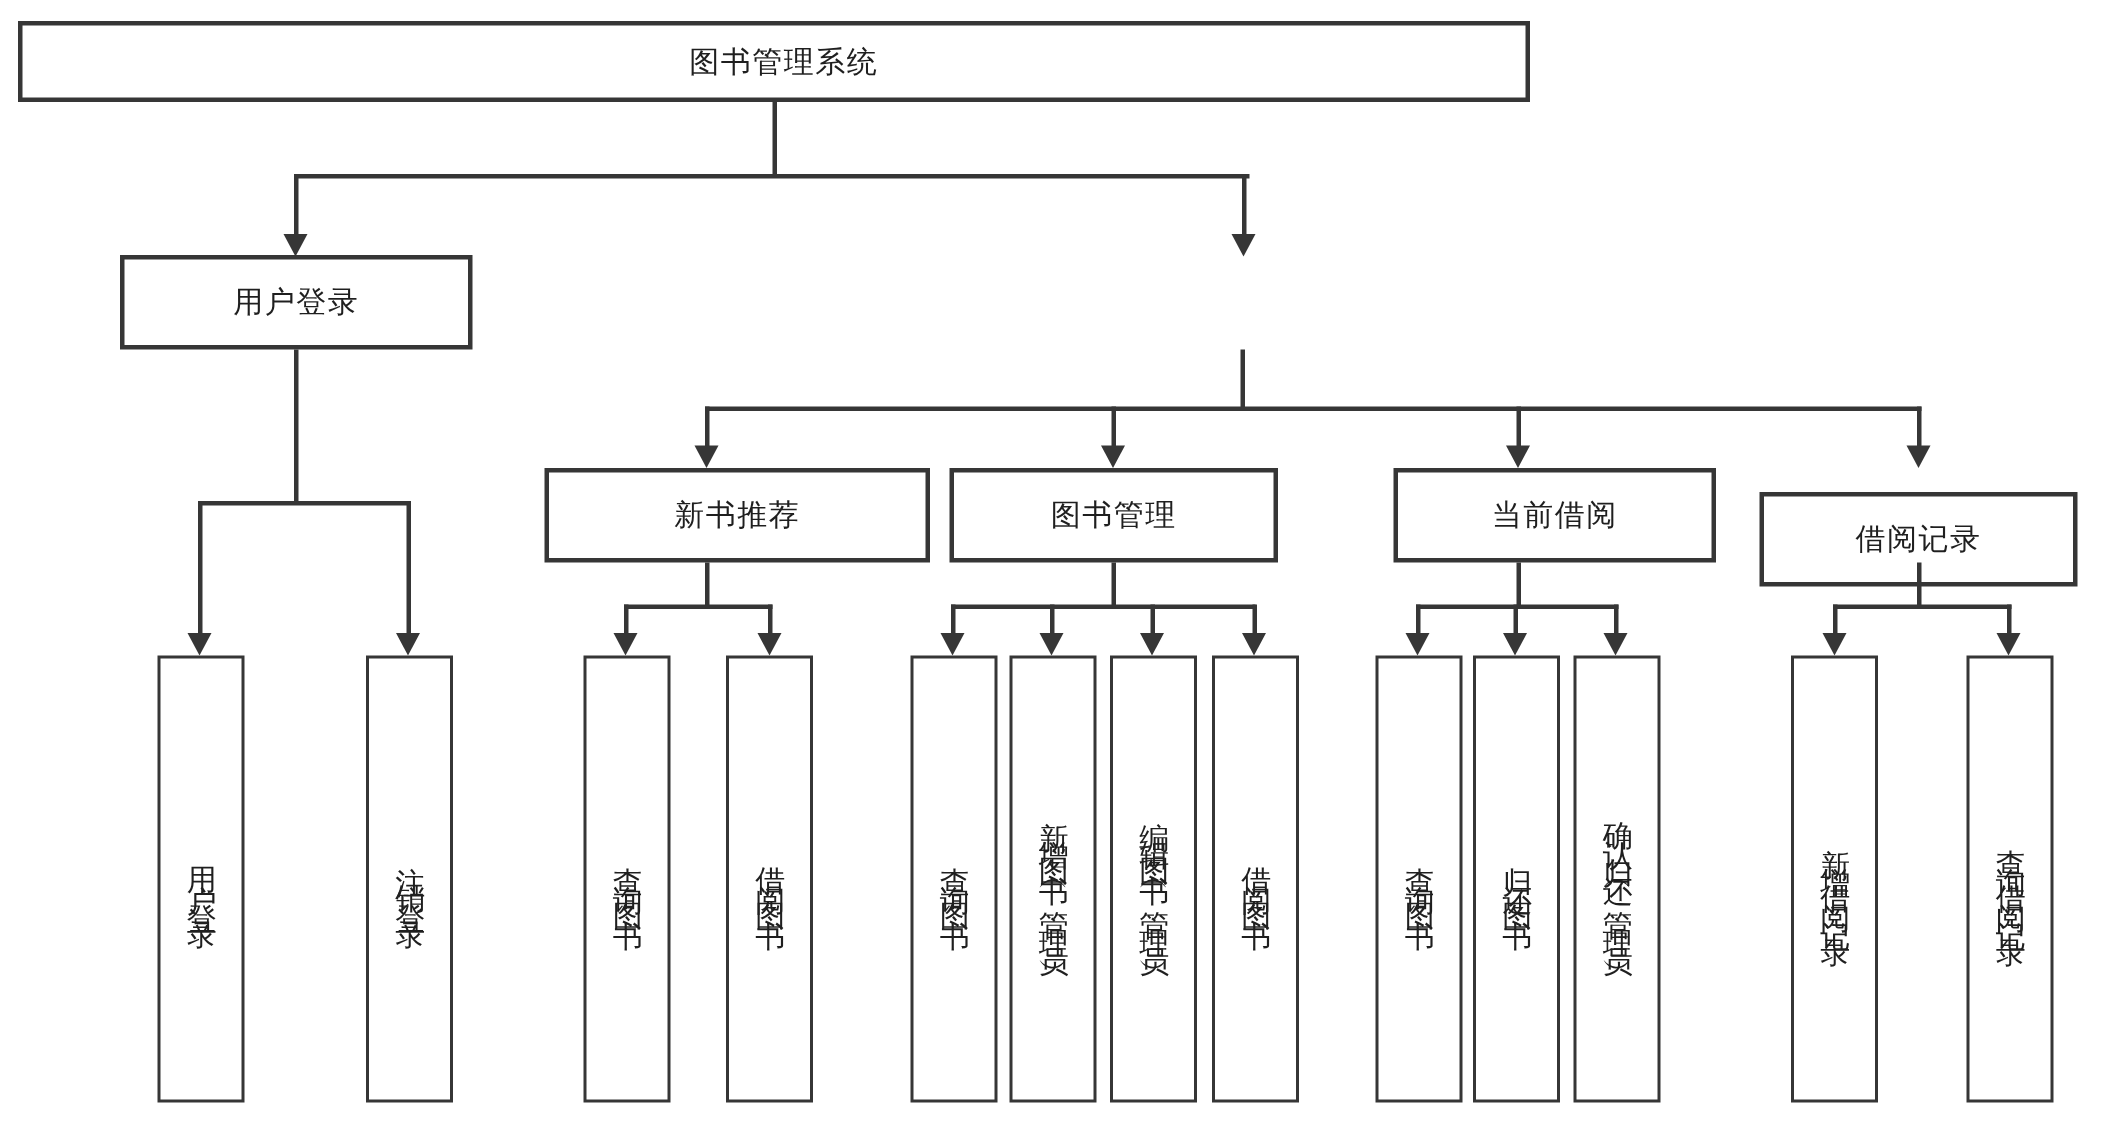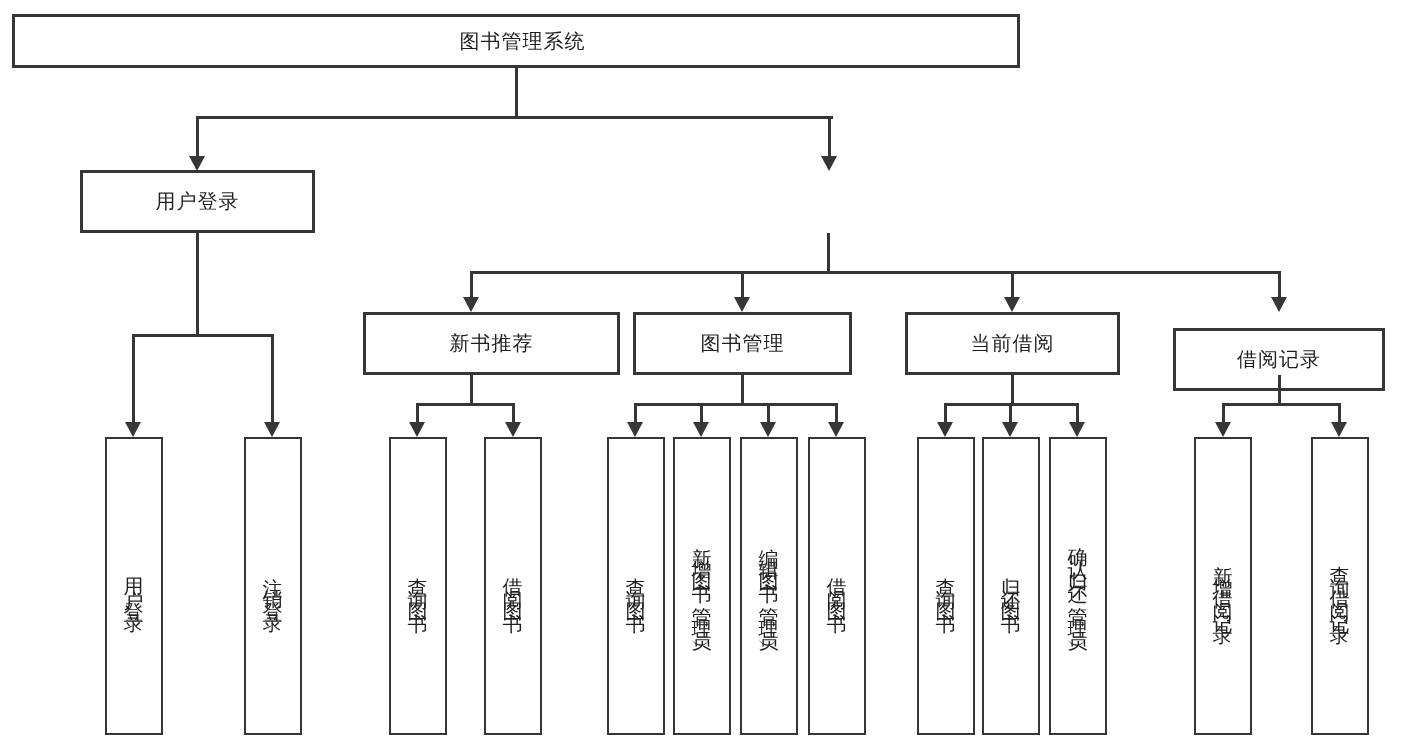--- a/index.html
+++ b/index.html
@@ -71,21 +71,21 @@
 
 
   <div class="hbox" style="left:363px;top:312px;width:257px;height:63px;">
     <span>新书推荐</span>
   </div>
 
   <div class="hbox" style="left:633px;top:312px;width:219px;height:63px;">
     <span>图书管理</span>
   </div>
 
-  <div class="hbox" style="left:905px;top:312px;width:215px;height:63px;">
+  <div class="hbox" style="left:929px;top:312px;width:215px;height:63px;">
     <span>当前借阅</span>
   </div>
 
   <div class="hbox" style="left:1173px;top:312px;width:212px;height:63px;margin-top:16px;">
     <span>借阅记录</span>
   </div>
 
   <div class="vbox" style="left:105px;">
     <span class="vtext">用户登录</span>
   </div>

